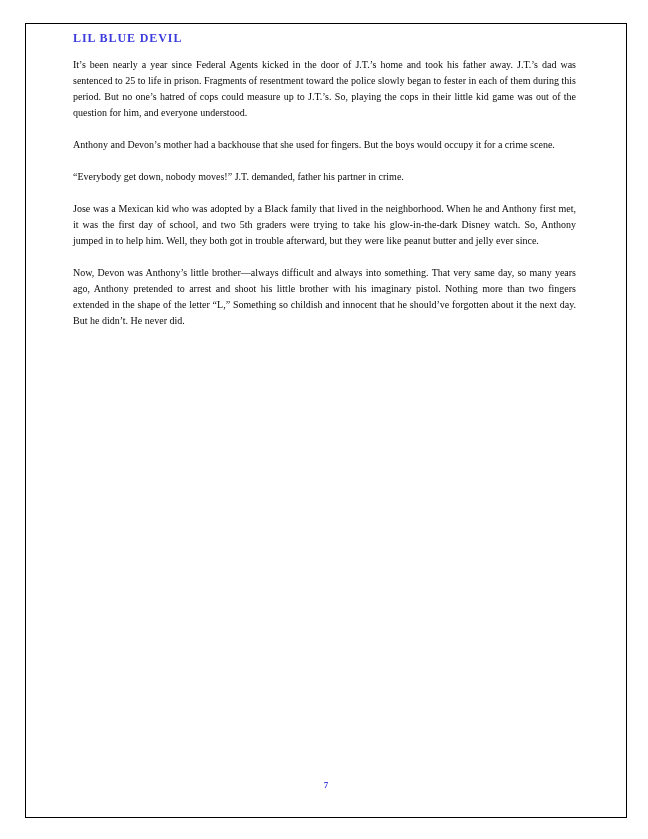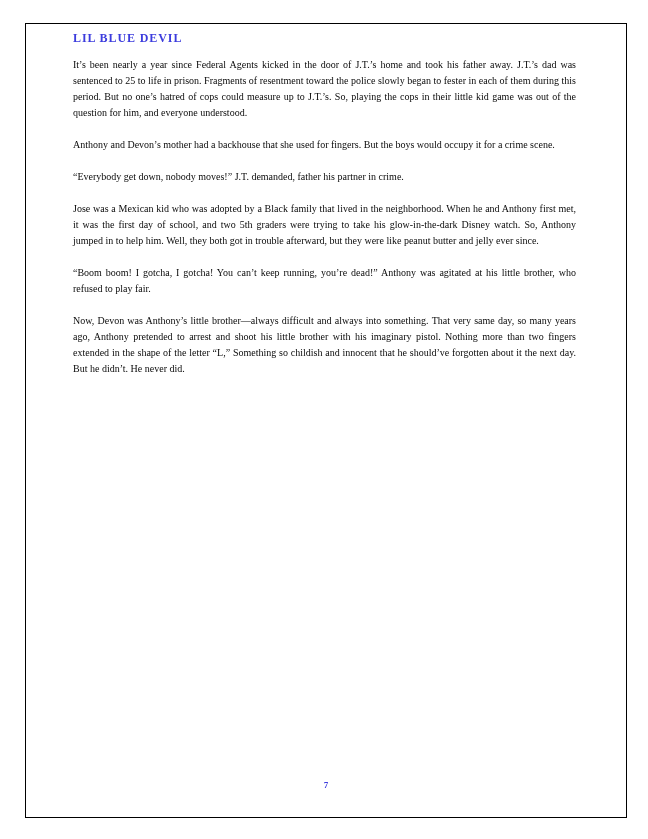--- a/index.html
+++ b/index.html
@@ -62,18 +62,17 @@
 <body>
 
 <div class="sheet">
   <div class="content">
     <div class="running-head">LIL BLUE DEVIL</div>
 
     <p class="body-par">It’s been nearly a year since Federal Agents kicked in the door of J.T.’s home and took his father away. J.T.’s dad was sentenced to 25 to life in prison. Fragments of resentment toward the police slowly began to fester in each of them during this period. But no one’s hatred of cops could measure up to J.T.’s. So, playing the cops in their little kid game was out of the question for him, and everyone understood.</p>
     <p class="body-par">Anthony and Devon’s mother had a backhouse that she used for fingers. But the boys would occupy it for a crime scene.</p>
     <p class="body-par">“Everybody get down, nobody moves!” J.T. demanded, father his partner in crime.</p>
     <p class="body-par">Jose was a Mexican kid who was adopted by a Black family that lived in the neighborhood. When he and Anthony first met, it was the first day of school, and two 5th graders were trying to take his glow-in-the-dark Disney watch. So, Anthony jumped in to help him. Well, they both got in trouble afterward, but they were like peanut butter and jelly ever since.</p>
-    <p class="body-par">“Boom boom! I gotcha, I gotcha! You can’t keep running, you’re dead!” Anthony was agitated at his little brother, who refused to play fair.</p>
     <p class="body-par">Now, Devon was Anthony’s little brother—always difficult and always into something. That very same day, so many years ago, Anthony pretended to arrest and shoot his little brother with his imaginary pistol. Nothing more than two fingers extended in the shape of the letter “L,” Something so childish and innocent that he should’ve forgotten about it the next day. But he didn’t. He never did.</p>
   </div>
 
   <div class="page-footer">7</div>
 </div>
 
 </body></html>

